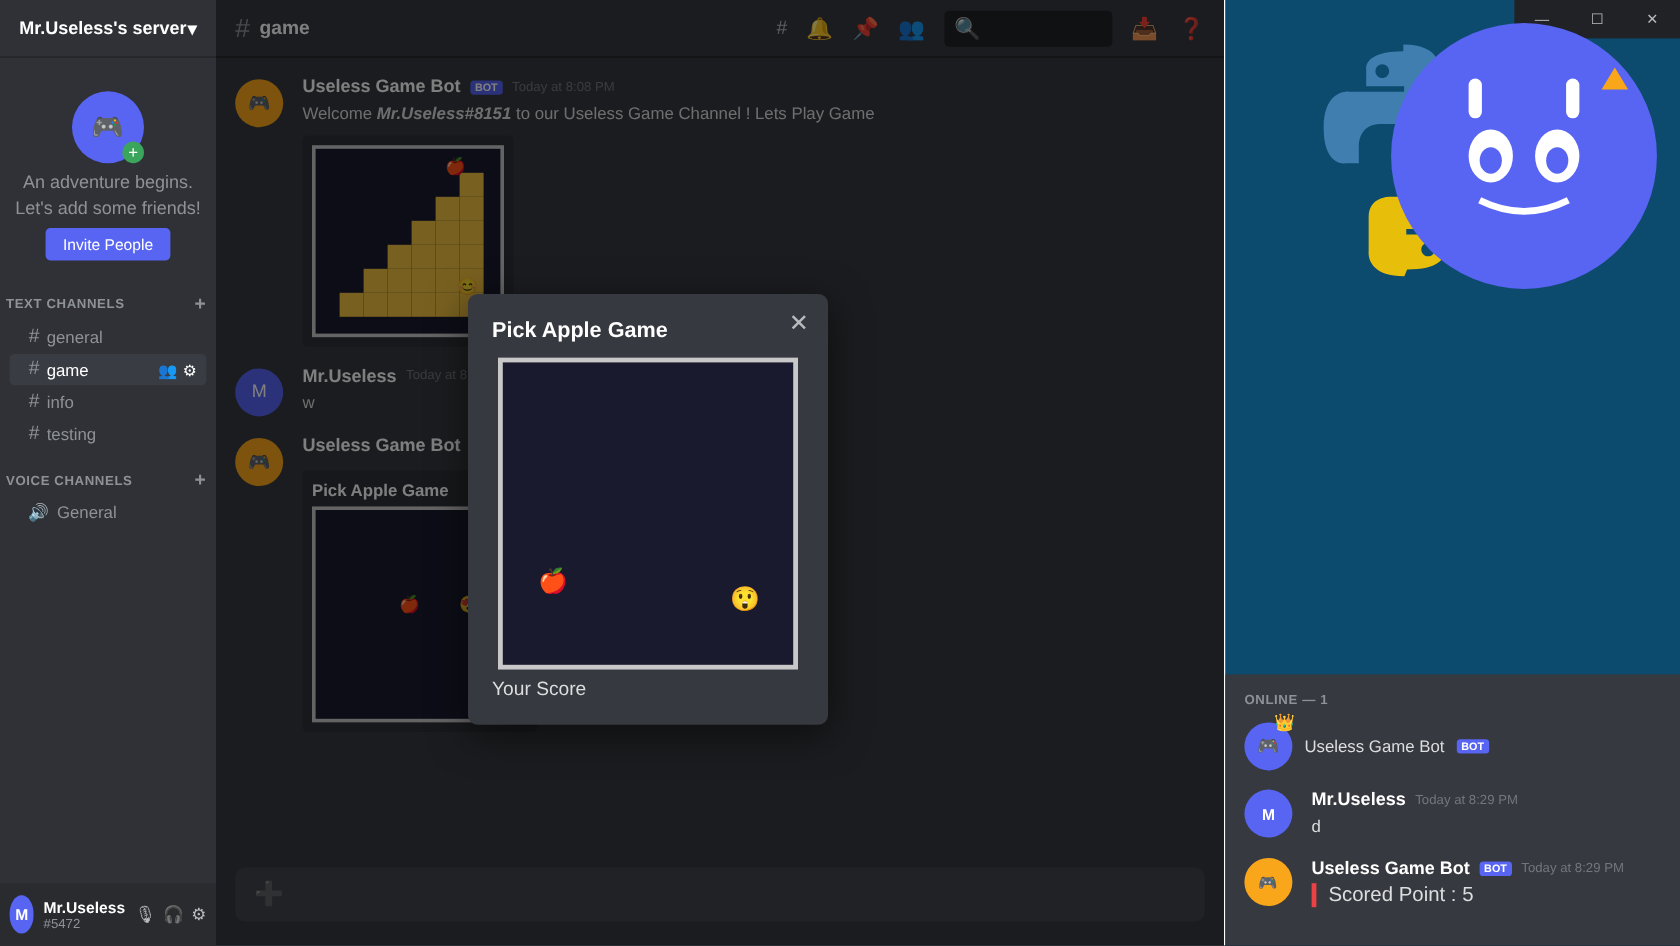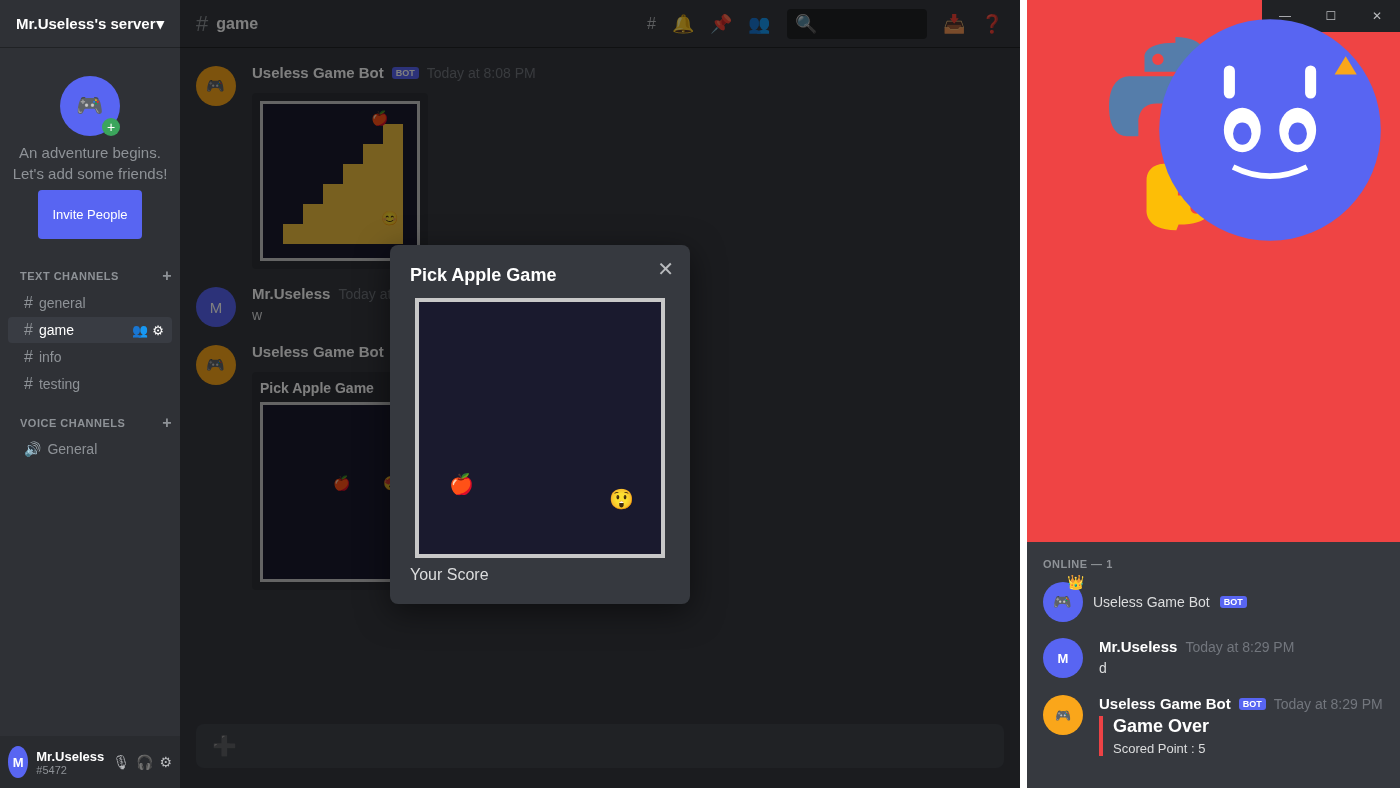--- a/index.html
+++ b/index.html
@@ -50,27 +50,27 @@
       display: flex; align-items: center; justify-content: center;
     }
     .profile-tagline {
       font-size: 15px; color: #8e9297; text-align: center; line-height: 1.4;
     }
     .invite-btn {
       background: #5865f2;
       color: white;
       border: none;
       border-radius: 4px;
-      padding: 17px 14px;
+      padding: 6px 14px;
       font-size: 13px;
       cursor: pointer;
       font-weight: 500;
     }
     .section-header {
-      padding: 16px 8px 4px 20px;
+      padding: 16px 8px 4px 5px;
       font-size: 11px;
       font-weight: 700;
       color: #8e9297;
       text-transform: uppercase;
       letter-spacing: 0.5px;
       display: flex;
       align-items: center;
       justify-content: space-between;
     }
     .section-header .add-icon {
@@ -166,21 +166,21 @@
       margin-top: 2px;
     }
     .message-avatar.gold { background: #faa61a; }
     .message-content { flex: 1; }
     .message-header { display: flex; align-items: center; gap: 8px; margin-bottom: 4px; }
     .message-username { font-weight: 600; color: #fff; font-size: 15px; }
     .message-bot-badge {
       background: #5865f2; color: white; font-size: 9px;
       padding: 1px 4px; border-radius: 3px; font-weight: 700;
     }
-    .message-time { font-size: 14px; color: #72767d; }
+    .message-time { font-size: 11px; color: #72767d; }
     .message-text { color: #dcddde; font-size: 14px; line-height: 1.4; }
     .message-text em { font-style: italic; font-weight: 600; }
 
     
     .game-card {
       background: #2f3136;
       border-radius: 4px;
       padding: 8px;
       display: inline-block;
       margin-top: 8px;
@@ -278,22 +278,22 @@
       border: 4px solid #c8c8c8;
       position: relative;
       overflow: hidden;
       margin: 0 auto;
     }
     .modal-score { margin-top: 8px; font-size: 16px; color: #dcddde; }
 
     
     .right-messages {
       width: 420px;
-      background: #ef4444;
-      border-left: 7px solid #ffffff;
+      background: #0c4a6e;
+      border-left: 1px solid #ffffff;
       display: flex;
       flex-direction: column;
       overflow: hidden;
       flex-shrink: 0;
     }
     .online-banner {
       font-size: 11px; font-weight: 700;
       color: #8e9297; text-transform: uppercase;
       letter-spacing: 0.5px;
       margin-bottom: 12px;
@@ -314,21 +314,21 @@
     
     .game-over-card {
       border-left: 4px solid #ed4245;
       padding-left: 10px;
       margin-top: 4px;
     }
     .game-over-title {
       font-size: 18px; font-weight: 700; color: #fff;
       margin-bottom: 4px;
     }
-    .game-over-score { font-size: 13px; color: #dcddde; }
+    .game-over-score { font-size: 17px; color: #dcddde; }
 
     .crown-icon {
       position: absolute;
       top: -8px; right: -2px;
       font-size: 14px;
     }
 
     .window-controls {
       position: absolute;
       top: 0; right: 0;
@@ -441,20 +441,23 @@
 
     <div class="message-group">
       <div class="message-avatar gold">
         <span>🎮</span>
       </div>
       <div class="message-content">
         <div class="message-header">
           <span class="message-username">Useless Game Bot</span>
           <span class="message-bot-badge">BOT</span>
           <span class="message-time">Today at 8:08 PM</span>
+        </div>
+        <div class="message-text">
+          Welcome <em>Mr.Useless#8151</em> to our Useless Game Channel ! Lets Play Game
         </div>
         
         <div class="game-card">
           <div class="game-canvas">
 
             <div class="stair-cell" style="left:120px;top:20px;"></div>
             <div class="stair-cell" style="left:100px;top:40px;"></div>
             <div class="stair-cell" style="left:120px;top:40px;"></div>
             <div class="stair-cell" style="left:80px;top:60px;"></div>
             <div class="stair-cell" style="left:100px;top:60px;"></div>
@@ -597,20 +600,19 @@
 
       <div class="message-group">
         <div class="right-member-avatar" style="background:#faa61a;font-size:13px;">🎮</div>
         <div class="message-content">
           <div class="message-header">
             <span class="message-username">Useless Game Bot</span>
             <span class="message-bot-badge">BOT</span>
             <span class="message-time">Today at 8:29 PM</span>
           </div>
           <div class="game-over-card">
-            <div class="game-over-title">Game Over</div>
             <div class="game-over-score">Scored Point : 5</div>
           </div>
         </div>
       </div>
     </div>
   </div>
 </div>
 
 </body></html>

